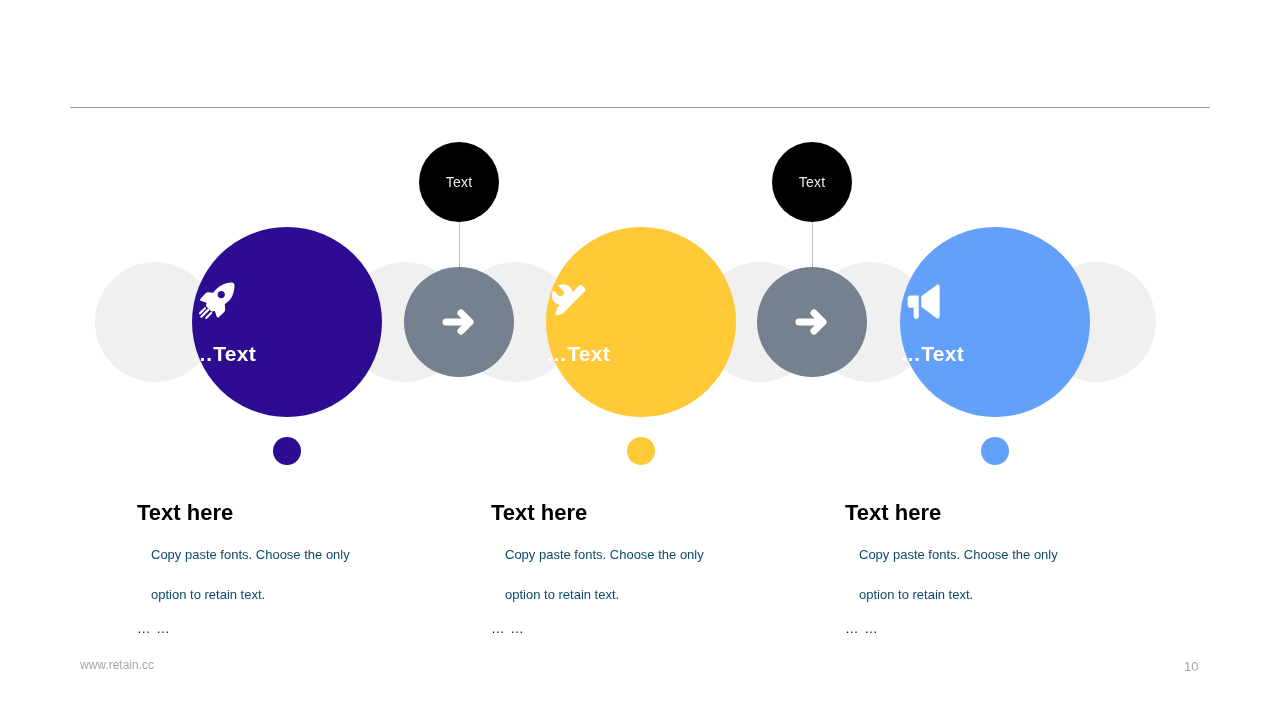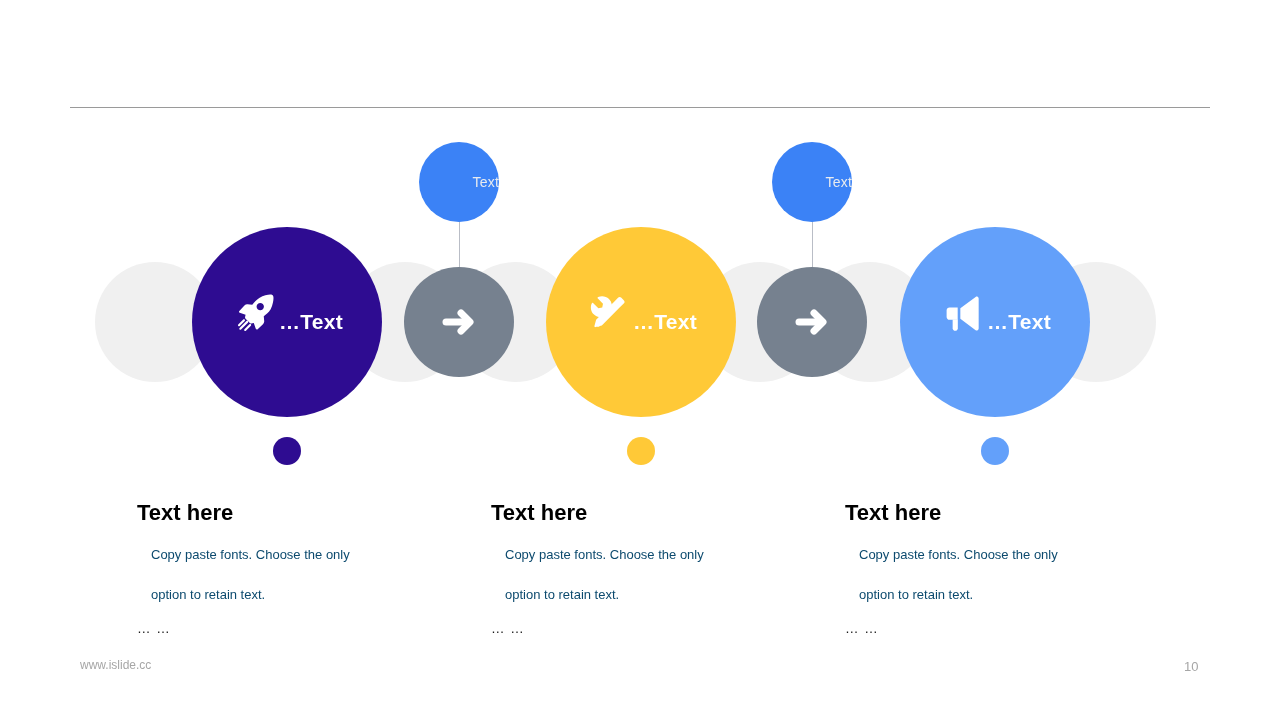--- a/index.html
+++ b/index.html
@@ -52,24 +52,24 @@
     width: 1px;
     background: #b9bdc6;
   }
 
   
   .mini-circle {
     position: absolute;
     width: 80px;
     height: 80px;
     border-radius: 50%;
-    background: #3b82f6;
+    background: #000000;
     display: flex;
     align-items: center;
-    justify-content: flex-end;
+    justify-content: center;
   }
   .mini-circle .mini-label {
     color: #e8ebef;
     font-size: 14px;
     letter-spacing: .2px;
   }
 
   
   .arrow-circle {
     position: absolute;
@@ -83,22 +83,22 @@
   }
   .arrow-circle svg { display: block; }
 
   
   .main-circle {
     position: absolute;
     width: 190px;
     height: 190px;
     border-radius: 50%;
     display: flex;
-    flex-direction: row;
-    align-items: center;
+    flex-direction: column;
+    align-items: flex-start;
     justify-content: center;
   }
   .main-circle .glyph {
     width: 48px;
     height: 48px;
     margin-bottom: 16px;
     display: flex;
     align-items: center;
     justify-content: center;
   }
@@ -277,16 +277,16 @@
     <p class="ellipsis">… …</p>
   </div>
 
   <div class="text-block" style="left:845px; top:500px;">
     <h3 class="heading">Text here</h3>
     <p class="body">Copy paste fonts. Choose the only</p>
     <p class="body">option to retain text.</p>
     <p class="ellipsis">… …</p>
   </div>
 
-  <div class="footer-url">www.islide.cc</div>
+  <div class="footer-url">www.retain.cc</div>
   <div class="page-number">10</div>
 
 </div>
 
 </body></html>

